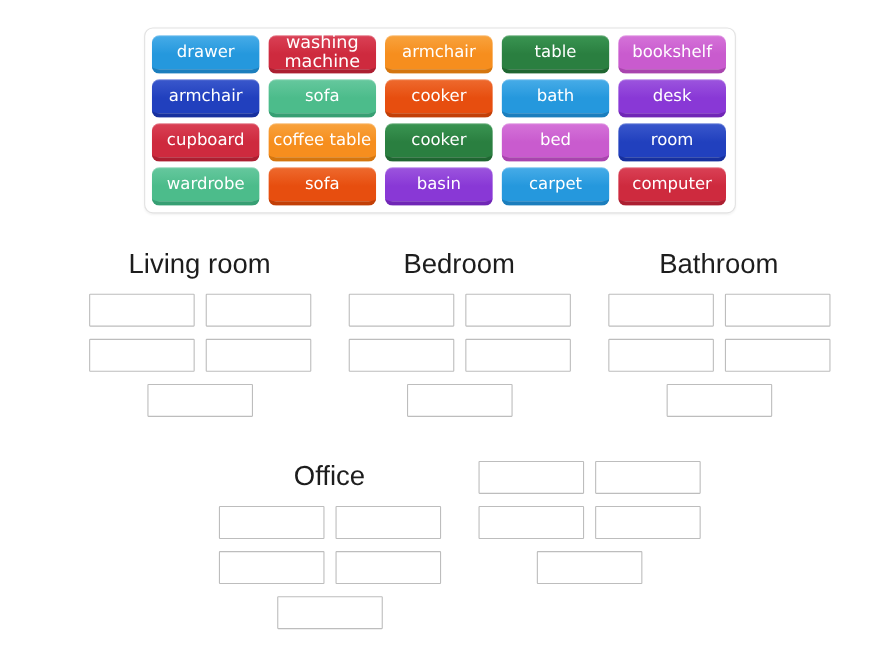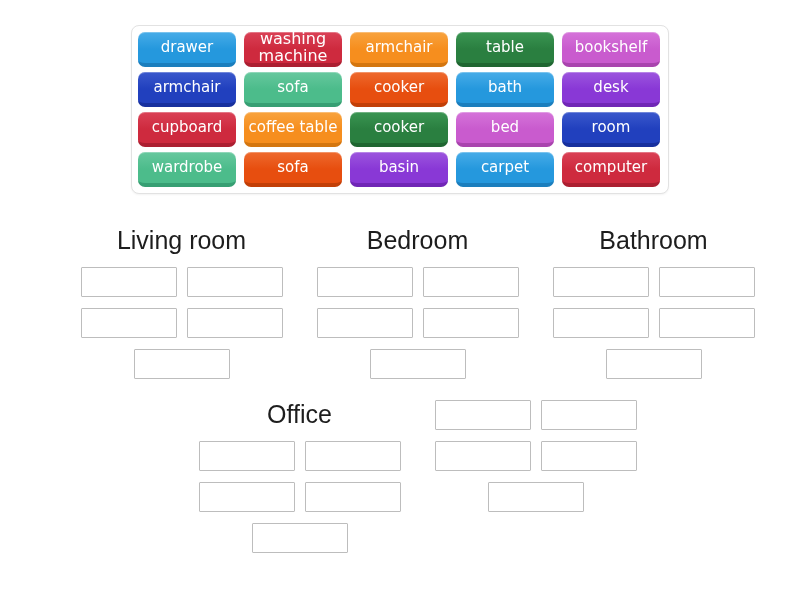--- a/index.html
+++ b/index.html
@@ -44,21 +44,21 @@
   }
   .tile.small { font-size: 16px; }
 
   
   .groups-row {
     display: flex;
     justify-content: center;
     padding-left: 35px;
   }
   .groups-row.top { margin-top: 32px; }
-  .groups-row.bottom { margin-top: 21px; }
+  .groups-row.bottom { margin-top: 40px; }
   .group {
     width: 236px;
     display: flex;
     flex-direction: column;
     align-items: center;
   }
   .group-title {
     font-size: 25px;
     line-height: 28px;
     color: #1d1d1d;

